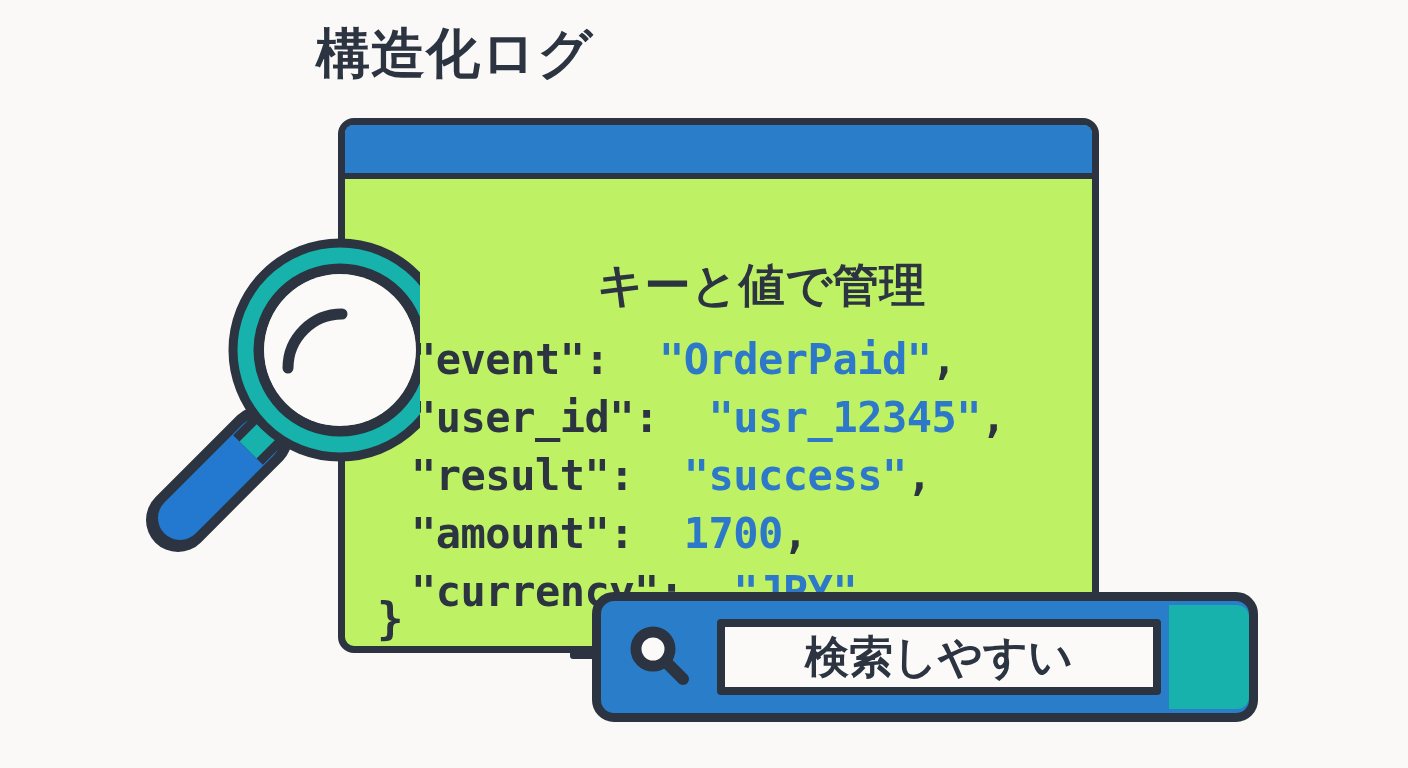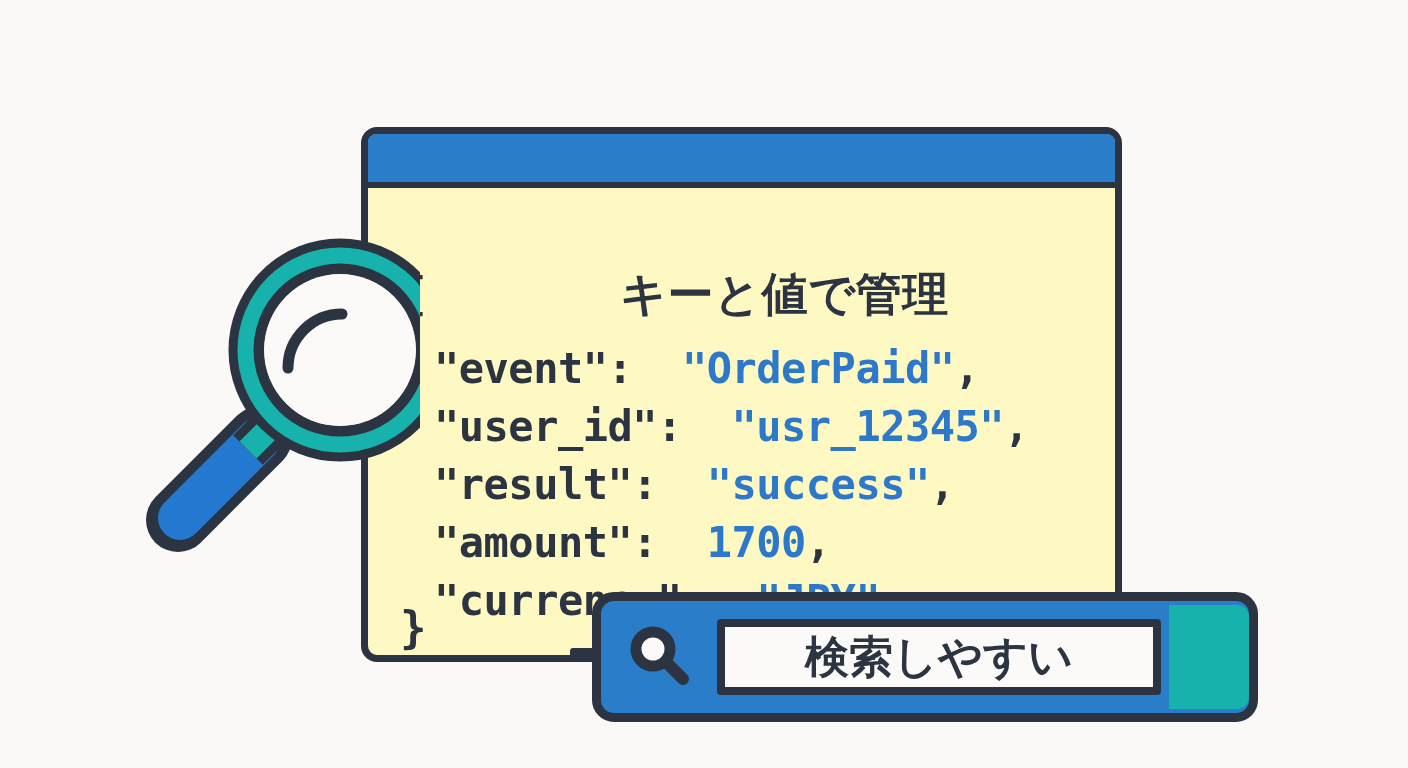--- a/index.html
+++ b/index.html
@@ -32,30 +32,29 @@
     letter-spacing: 1px;
     color: #2b3440;
     font-family: "DejaVu Sans", "Liberation Sans", sans-serif;
     white-space: nowrap;
     line-height: 1.1;
   }
 
   
   .window-card {
     position: absolute;
-    left: 361px;
+    left: 338px;
     top: 118px;
     width: 761px;
     height: 535px;
-    background: #fef9c3;
+    background: #bef264;
     border: 7px solid #2b3440;
     border-radius: 16px;
     box-sizing: border-box;
     z-index: 3;
-    margin-top: 9px;
   }
   .window-titlebar {
     position: absolute;
     left: 0;
     top: 0;
     right: 0;
     height: 48px;
     background: #2a7dc9;
     border-bottom: 6px solid #2b3440;
     border-radius: 8px 8px 0 0;
@@ -186,20 +185,21 @@
     margin: 4px 0px 4px 0;
     background: #16b2ab;
     border-radius: 0 12px 12px 0;
   }
 </style>
 </head>
 <body>
 
 <div id="stage">
 
+  <div class="page-title">構造化ログ</div>
 
   <div class="window-card">
 
     <div class="window-titlebar"></div>
 
     <div class="code-area">
 
       <div class="kv-heading">キーと値で管理</div>
 
       <div class="brace brace-open">{</div>

